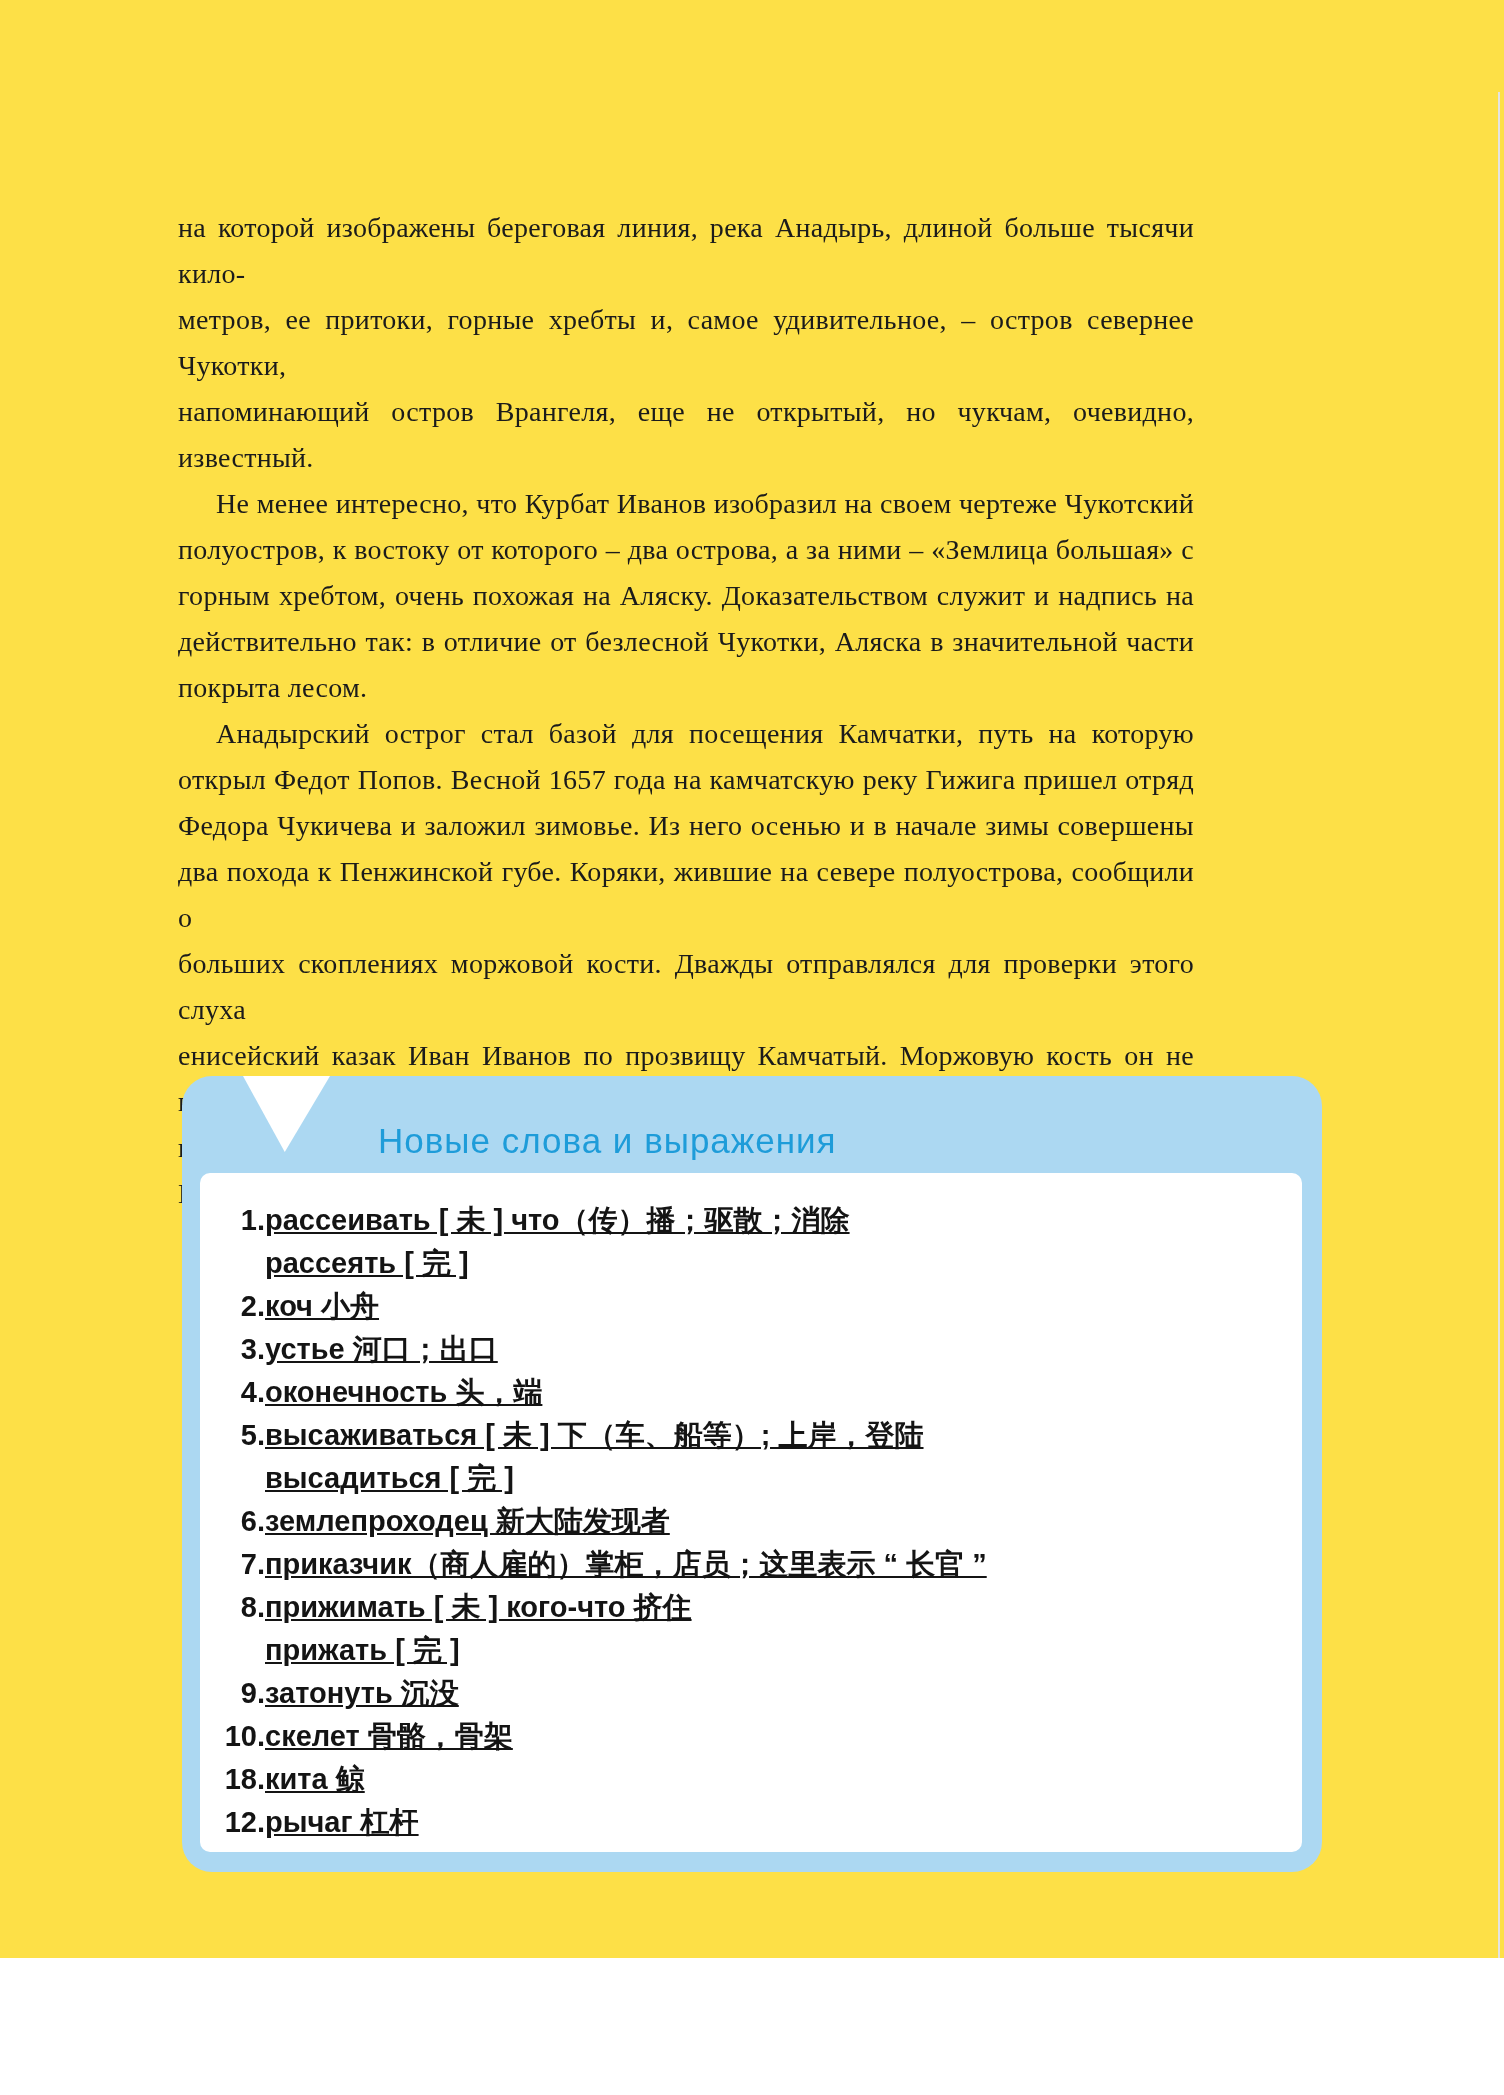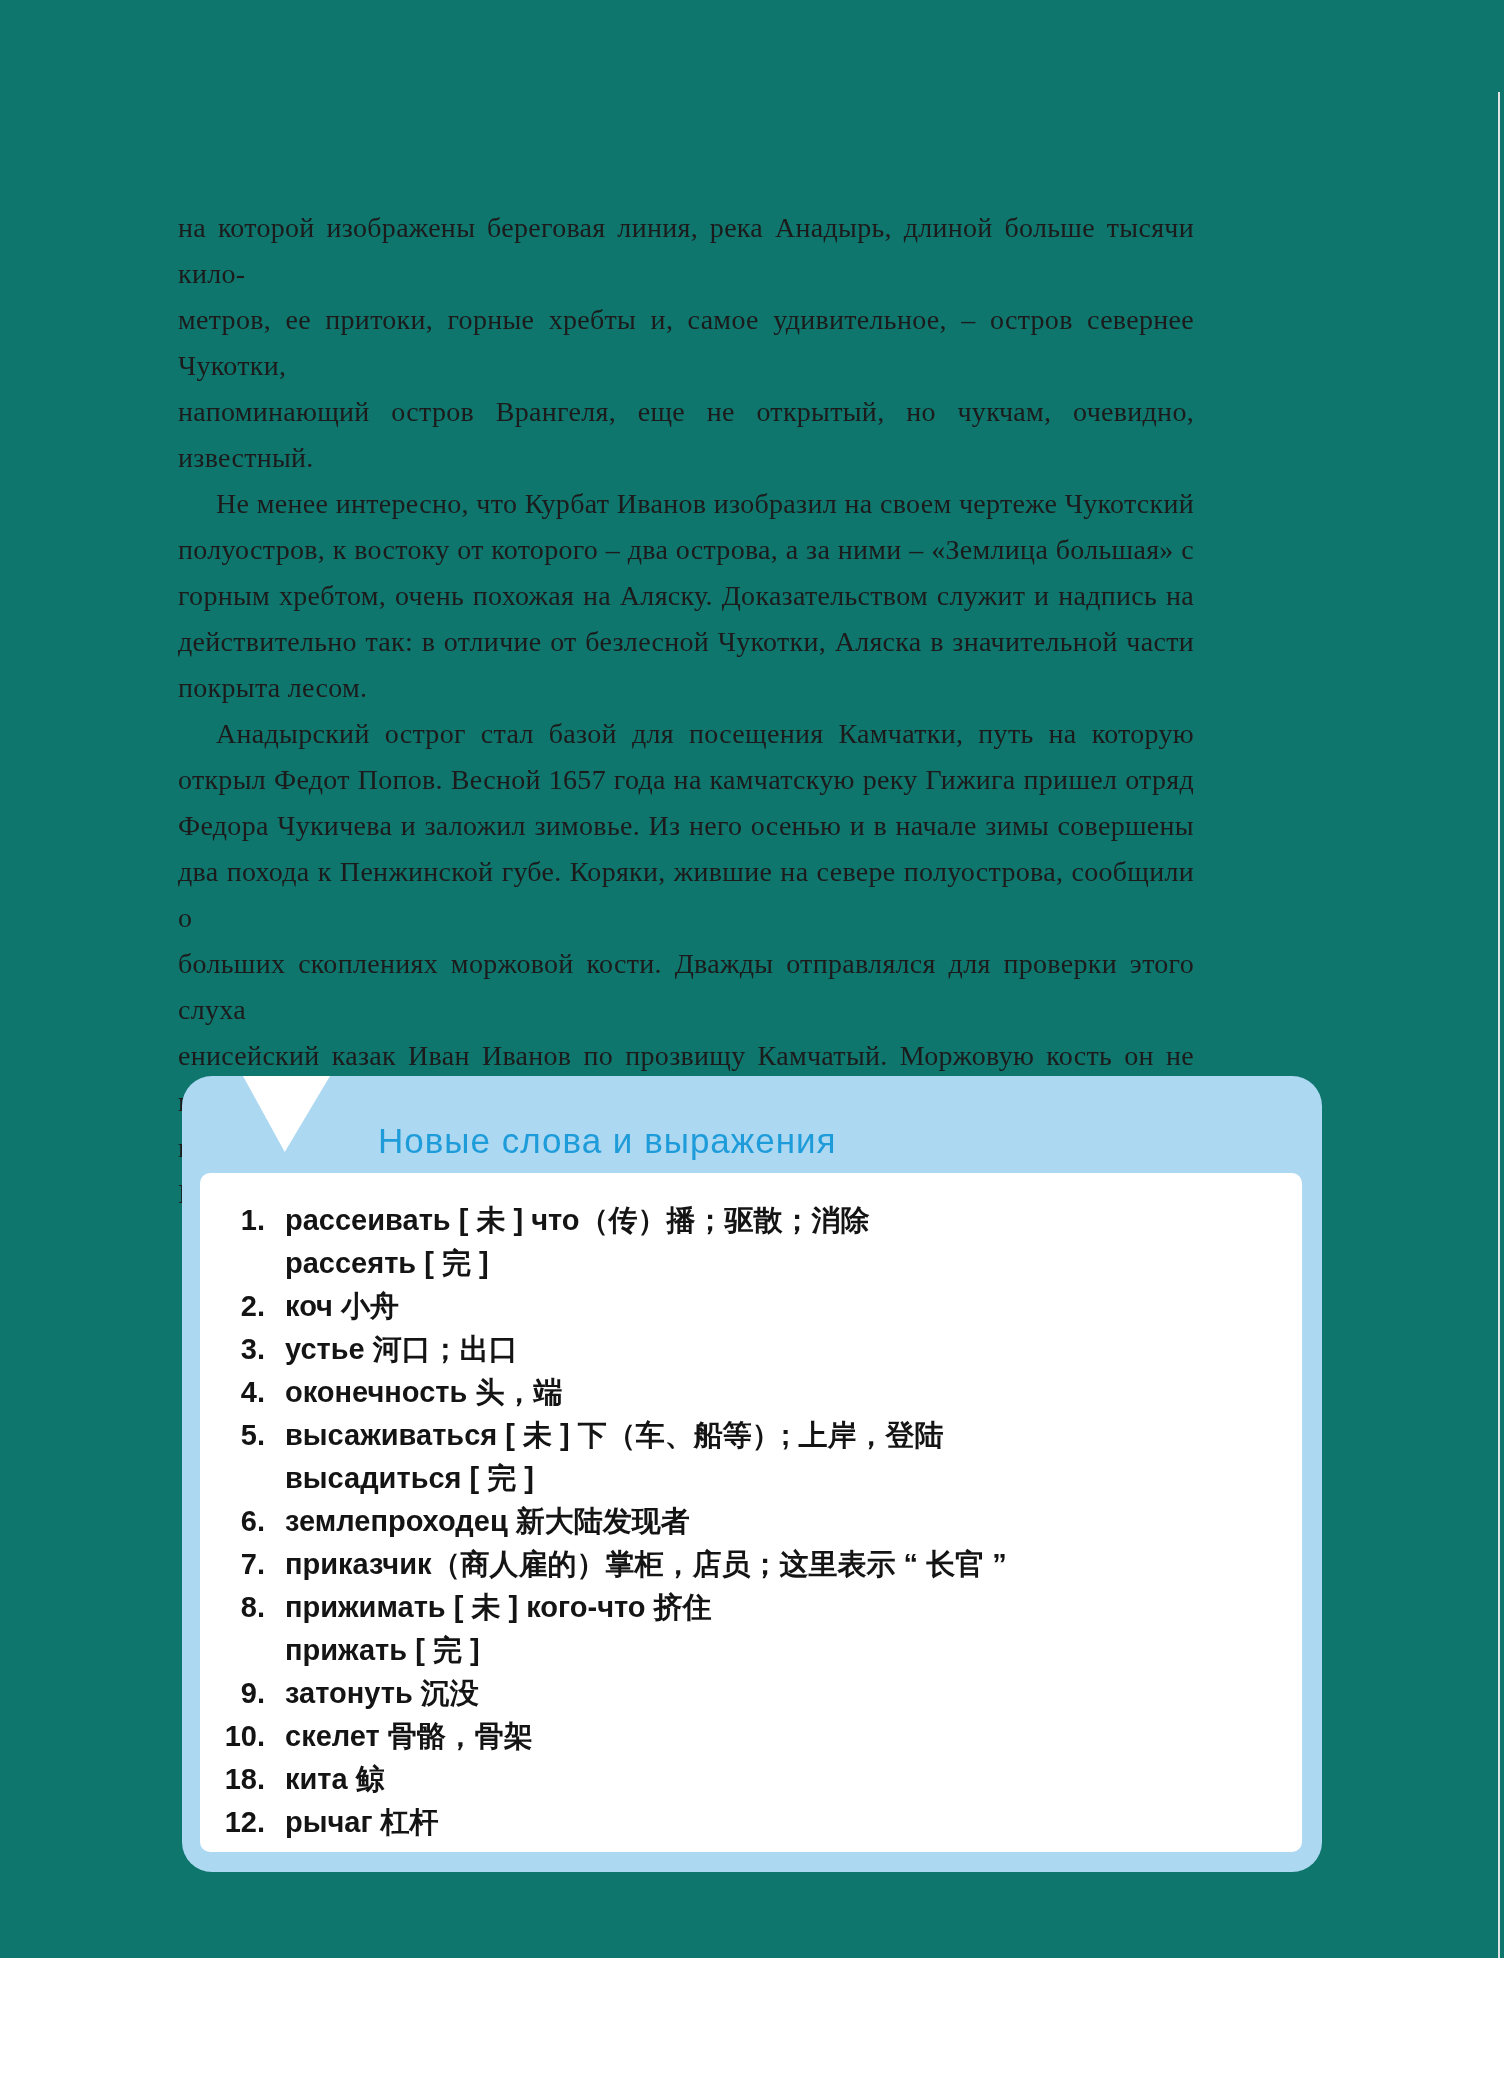--- a/index.html
+++ b/index.html
@@ -1,18 +1,18 @@
 <!DOCTYPE html>
 <html><head>
 <meta charset="utf-8">
 <style>
   * { margin:0; padding:0; box-sizing:border-box; }
   html,body { background:#ffffff; }
   .page {
-    position:relative; width:1504px; height:1958px; background:#0f766e;
+    position:relative; width:1504px; height:1958px; background:#fde047;
     overflow:hidden; font-family:"Liberation Serif", serif;
   }
   
   .body-text {
     position:absolute; left:178px; top:205px; width:1016px;
     font-size:28px; line-height:46px; color:#1b1b1b; letter-spacing:0.3px;
   }
   .pline { text-align:justify; text-align-last:justify; white-space:normal; }
   .pl-end { text-align-last:left; }
   .pl-indent { text-indent:38px; }
@@ -33,21 +33,21 @@
   .vocab-panel {
     position:absolute; left:18px; top:97px; width:1102px; height:679px;
     background:#ffffff; border-radius:10px; padding-top:28px;
   }
   .vrow {
     display:flex; align-items:baseline; height:43px;
     font-family:"Liberation Sans", sans-serif; font-size:29px; font-weight:700;
     color:#141414;
   }
   .vnum { flex:none; width:65px; text-align:right; }
-  .vtext { margin-left:20px; white-space:nowrap; }
+  .vtext { margin-left:0; white-space:nowrap;text-decoration:underline; }
   
   .footer-bar {
     position:absolute; left:0; top:1978px; width:185px; height:40px;
     background:linear-gradient(90deg,#f4fbfe 0%,#d3ecf9 35%,#58b8e7 78%,#2AA3E0 100%);
   }
   .page-num {
     position:absolute; right:12px; top:3px;
     font-family:"Liberation Sans", sans-serif; font-size:32px; font-weight:700;
     color:#1D7FC4; text-shadow:0 0 3px #ffffff, 0 0 1px #ffffff;
   }

